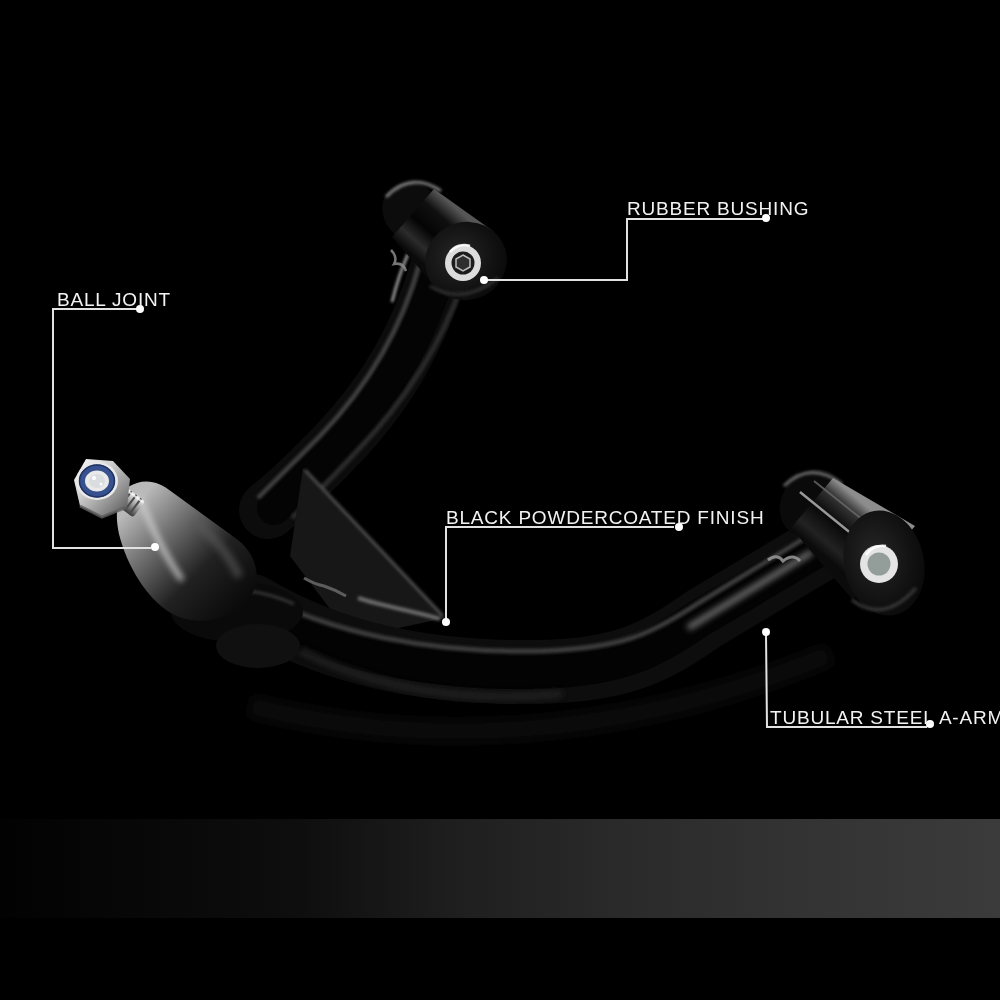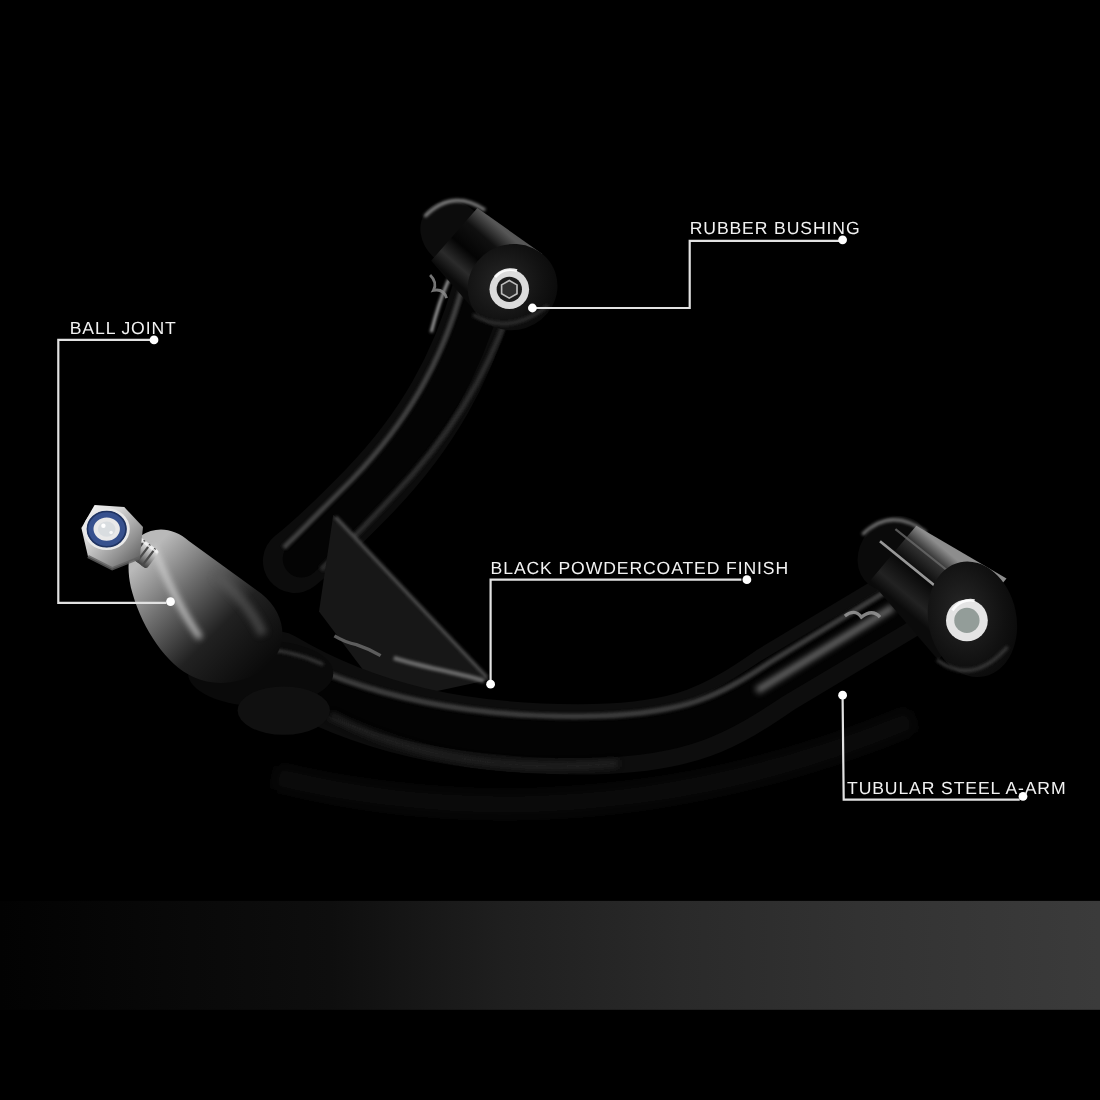--- a/index.html
+++ b/index.html
@@ -2,21 +2,21 @@
 <html><head>
 <meta charset="utf-8">
 <style>
   html,body{margin:0;padding:0;background:#000;}
   #canvas{
     position:relative;width:1000px;height:1000px;overflow:hidden;
     background:#000;font-family:"Liberation Sans",sans-serif;
   }
   #art{position:absolute;left:0;top:0;width:1000px;height:1000px;}
   .callout-label{
-    position:absolute;color:#f2f2f2;font-size:16px;line-height:16px;
+    position:absolute;color:#f2f2f2;font-size:19px;line-height:16px;
     letter-spacing:.8px;white-space:nowrap;font-weight:400;
   }
   #info-band{
     position:absolute;left:0;top:819px;width:1000px;height:99px;
     background:linear-gradient(90deg,#020202 0%,#0e0e0e 30%,#1f1f1f 46%,#2a2a2a 62%,#333333 80%,#3b3b3b 100%);
   }
 </style>
 </head>
 <body>
 

